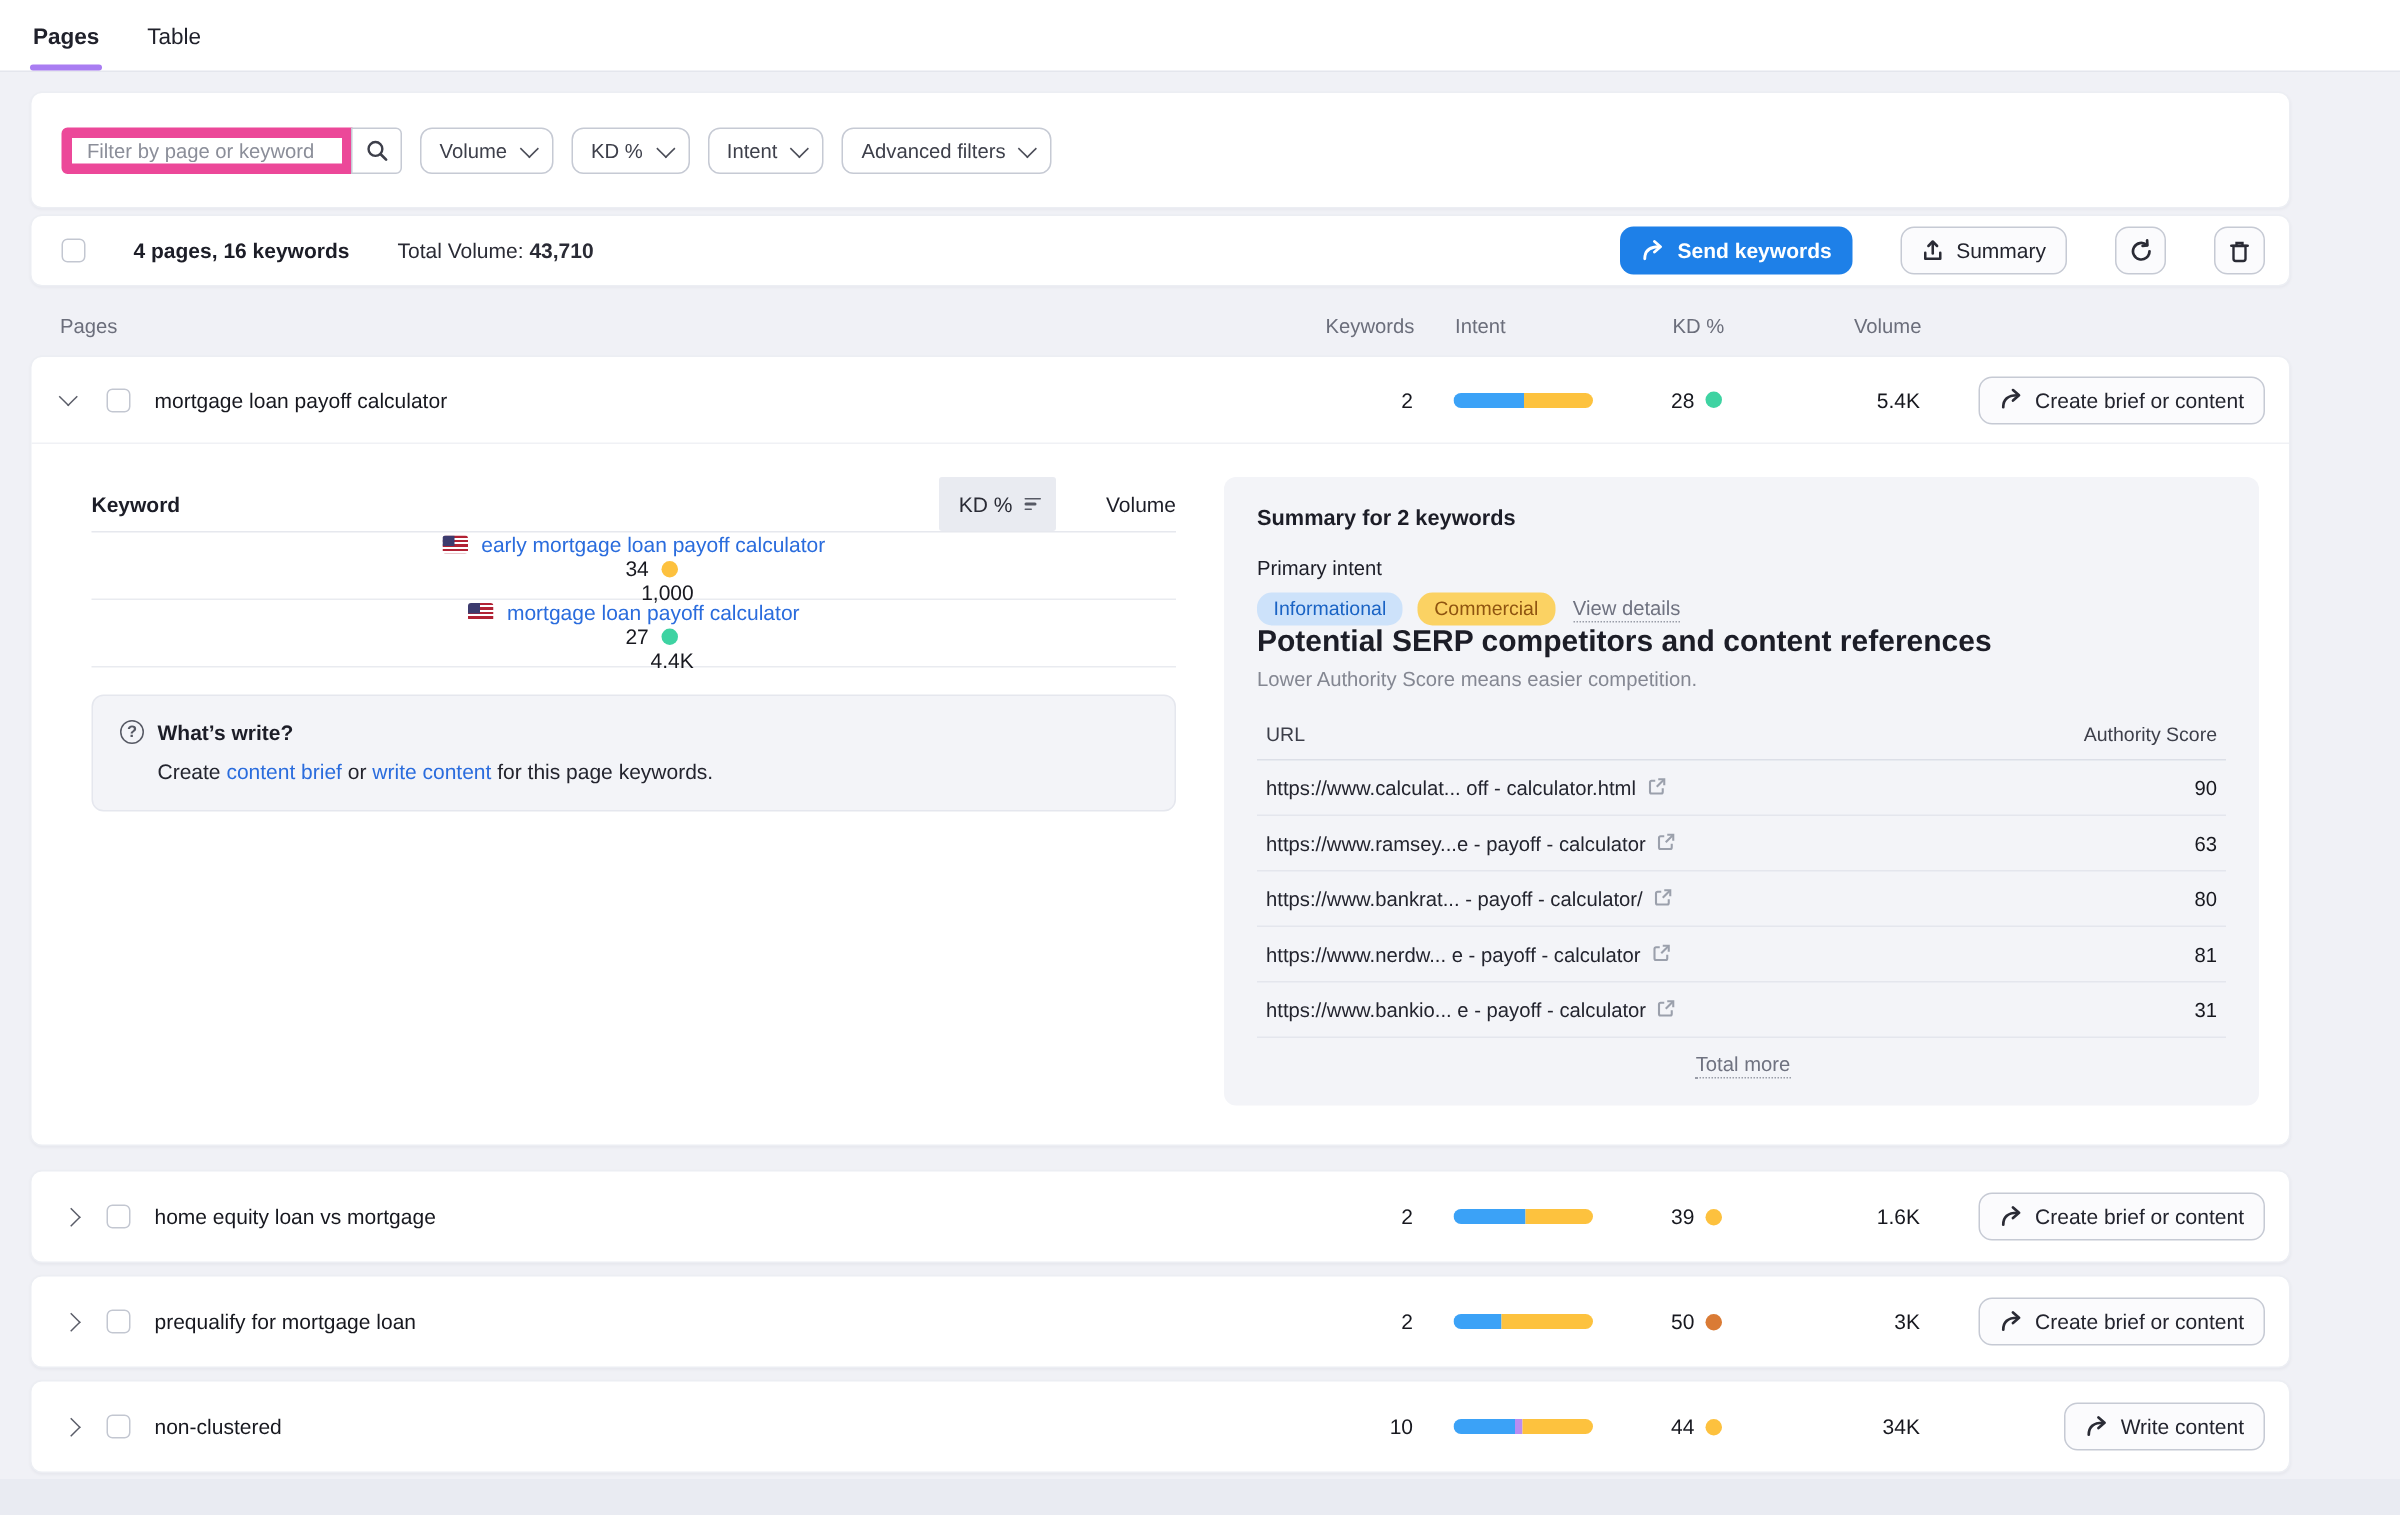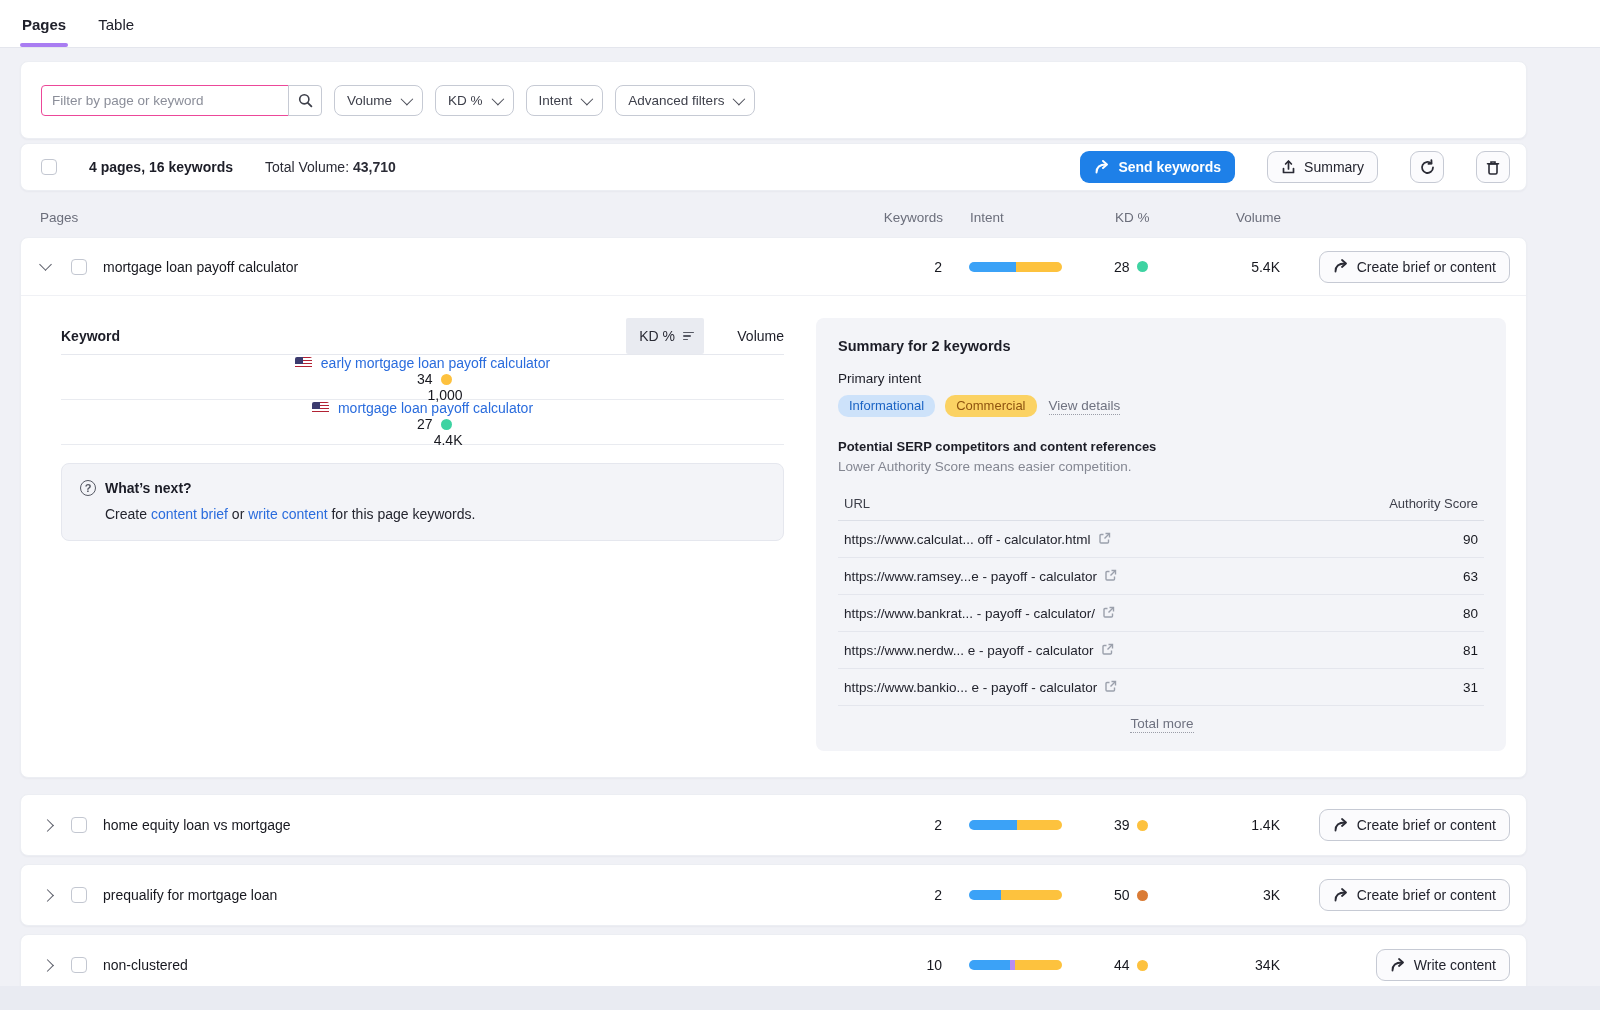--- a/index.html
+++ b/index.html
@@ -15,21 +15,21 @@
   .topbar { background:#fff; border-bottom:1px solid #e4e6ed; height:48px; display:flex; align-items:flex-end; padding:0 20px; gap:28px; }
   .tab { position:relative; font-size:15px; padding:12px 2px 14px; cursor:pointer; color:#20212b; }
   .tab.active { font-weight:bold; }
   .tab.active .tab-underline { position:absolute; left:0; right:0; bottom:0; height:4px; border-radius:3px; background:#a97df2; }
   
   .content { padding:13px 73px 0 20px; }
   .card { background:#fff; border:1px solid #eceef3; border-radius:8px; box-shadow:0 1px 2px rgba(30,35,60,0.04); }
   
   .filter-card { height:78px; display:flex; align-items:center; padding:0 20px; gap:12px; margin-bottom:4px; }
   .search-group { display:flex; }
-  .search-input { width:248px; height:31px; border:1px solid #ec4899; border-radius:4px 0 0 4px; padding:0 10px; font-size:13.5px; font-family:"Liberation Sans",sans-serif; color:#4d7c0f; outline:none; }
+  .search-input { width:194px; height:31px; border:7px solid #ec4899; border-radius:4px 0 0 4px; padding:0 10px; font-size:13.5px; font-family:"Liberation Sans",sans-serif; color:#4d7c0f; outline:none; }
   .search-input::placeholder { color:#8b8e99; }
   .search-btn { width:34px; height:31px; border:1px solid #c6cad4; border-left:1px solid #c6cad4; margin-left:-1px; border-radius:0 4px 4px 0; background:#fff; display:flex; align-items:center; justify-content:center; cursor:pointer; }
   .dd-btn { height:31px; border:1px solid #c6cad4; border-radius:8px; background:#fff; display:flex; align-items:center; gap:9px; padding:0 12px; font-size:13.5px; color:#3d3f4a; cursor:pointer; font-family:"Liberation Sans",sans-serif; }
   .chev { width:9px; height:9px; border-right:1.6px solid #4a4c57; border-bottom:1.6px solid #4a4c57; transform:rotate(45deg) translateY(-2px); }
   
   .summary-card { height:48px; display:flex; align-items:center; padding:0 16px 0 20px; gap:32px; }
   .checkbox { width:16px; height:16px; border:1.5px solid #c3c7d1; border-radius:4px; background:#fff; flex:none; cursor:pointer; }
   .sum-bold { font-weight:bold; font-size:14px; }
   .sum-vol { font-size:14px; color:#2a2b35; }
   .sum-vol b { font-weight:bold; }
@@ -87,21 +87,21 @@
   .wn-text a { color:#2a6cdd; text-decoration:none; cursor:pointer; }
   
   .summary-panel { flex:1; background:#f3f4f8; border-radius:8px; padding:20px 22px 16px; align-self:flex-start; }
   .sp-title { font-size:14.5px; font-weight:bold; }
   .sp-label { font-size:13.5px; margin-top:17px; }
   .badge-row { display:flex; align-items:center; gap:10px; margin-top:9px; }
   .badge { font-size:13px; padding:3px 11px 4px; border-radius:10px; }
   .badge.informational { background:#cde2fa; color:#1a63c4; }
   .badge.commercial { background:#fbd263; color:#8f5410; }
   .dotted-link { font-size:13.5px; color:#6f7280; border-bottom:1px dotted #9a9da8; padding-bottom:1px; cursor:pointer; margin-left:2px; }
-  .sp-serp-title { font-size:13px; font-weight:bold; margin-top:22px; }
+  .sp-serp-title { font-size:20px; font-weight:bold; }
   .sp-serp-sub { font-size:13.5px; color:#848792; margin-top:5px; }
   .url-table { margin-top:16px; }
   .url-head { display:flex; justify-content:space-between; font-size:13px; color:#3d3f4a; padding:6px 6px 9px; border-bottom:1px solid #dcdfe7; }
   .url-row { display:flex; align-items:center; justify-content:space-between; height:37px; padding:0 6px; border-bottom:1px solid #e4e6ed; font-size:13.5px; }
   .url-cell { display:flex; align-items:flex-start; gap:7px; color:#23242e; }
   .url-score { color:#17181f; }
   .show-more-wrap { display:flex; justify-content:center; padding:10px 0 2px; }
   
   .row-card { height:62px; margin-bottom:8px; display:flex; align-items:center; padding:0 16px 0 20px; }
   .row-card .page-row-inner { display:flex; align-items:center; width:100%; }
@@ -273,21 +273,21 @@
           <span class="kwc-kd" style="padding-right:10px;">
               <span class="num">27</span>
               <span class="kd-dot" style="background: rgb(62, 211, 162);"></span>
             </span>
           <span class="kwc-vol num">4.4K</span>
         </div>
 
         <div class="whats-next">
           <div class="wn-title-row">
             <span class="q-icon">?</span>
-            <span>What’s next?</span>
+            <span>What’s write?</span>
           </div>
           <div class="wn-text"><span>Create </span><a>content brief</a><span> or </span><a>write content</a><span> for this page keywords.</span></div>
         </div>
       </div>
 
       <div class="summary-panel">
         <div class="sp-title">Summary for 2 keywords</div>
         <div class="sp-label">Primary intent</div>
         <div class="badge-row">
           <span class="badge informational">Informational</span>
@@ -388,21 +388,21 @@
             <div style="width: 52%; background: rgb(59, 162, 247);"></div>
             <div style="width: 48%; background: rgb(253, 194, 62);"></div>
           </span>
         </span>
       <span class="col-kd">
           <span class="kd-cell">
             <span class="num">39</span>
             <span class="kd-dot" style="background: rgb(253, 193, 62);"></span>
           </span>
         </span>
-      <span class="col-volume num">1.4K</span>
+      <span class="col-volume num">1.6K</span>
       <span class="col-action">
         <button class="btn-light">
           <span>
               <svg width="16" height="15" viewBox="0 0 16 15">
                 <path d="M2.5 12.5 C2.5 6.5 6.5 4.5 12 4.5" fill="none" stroke="#2a2b35" stroke-width="1.8" stroke-linecap="round"></path>
                 <polyline points="9,1 13,4.5 9,8" fill="none" stroke="#2a2b35" stroke-width="1.8" stroke-linecap="round" stroke-linejoin="round"></polyline>
               </svg>
             </span>
           <span>Create brief or content</span>
         </button>

